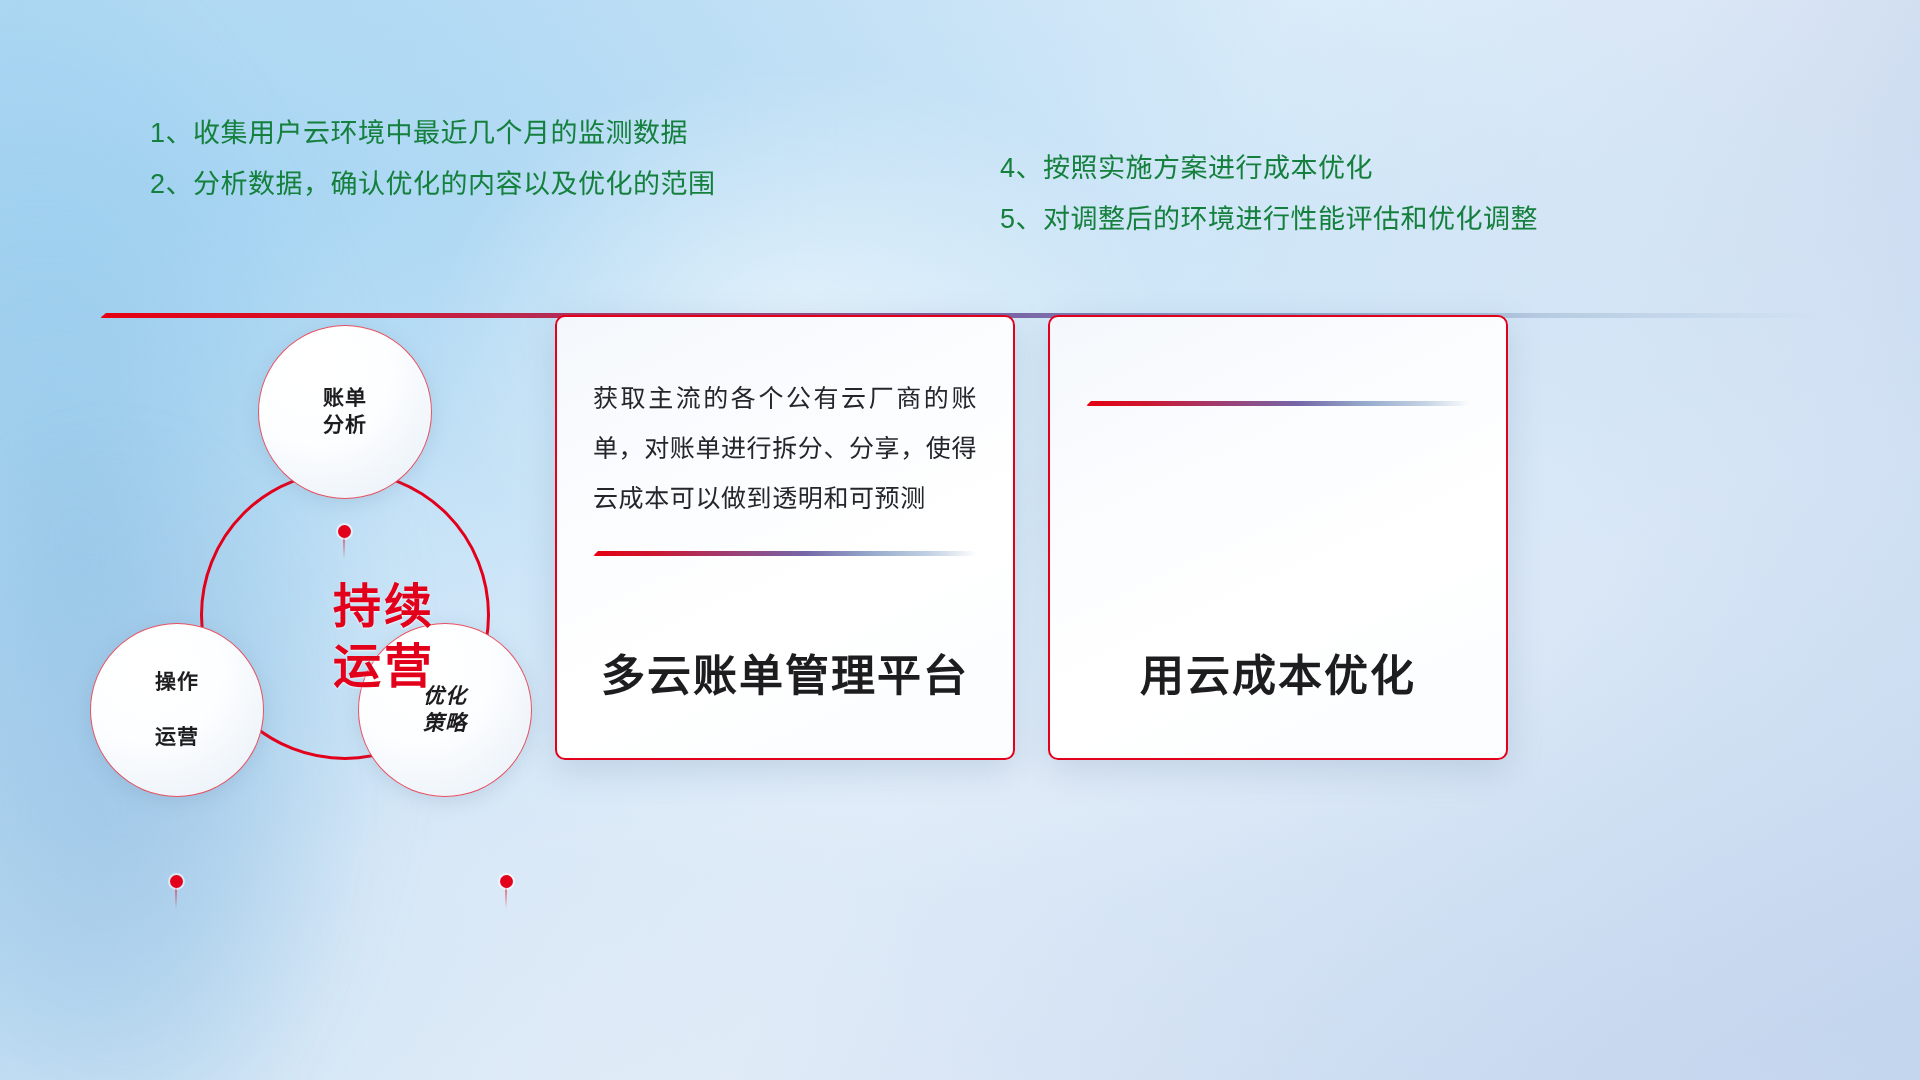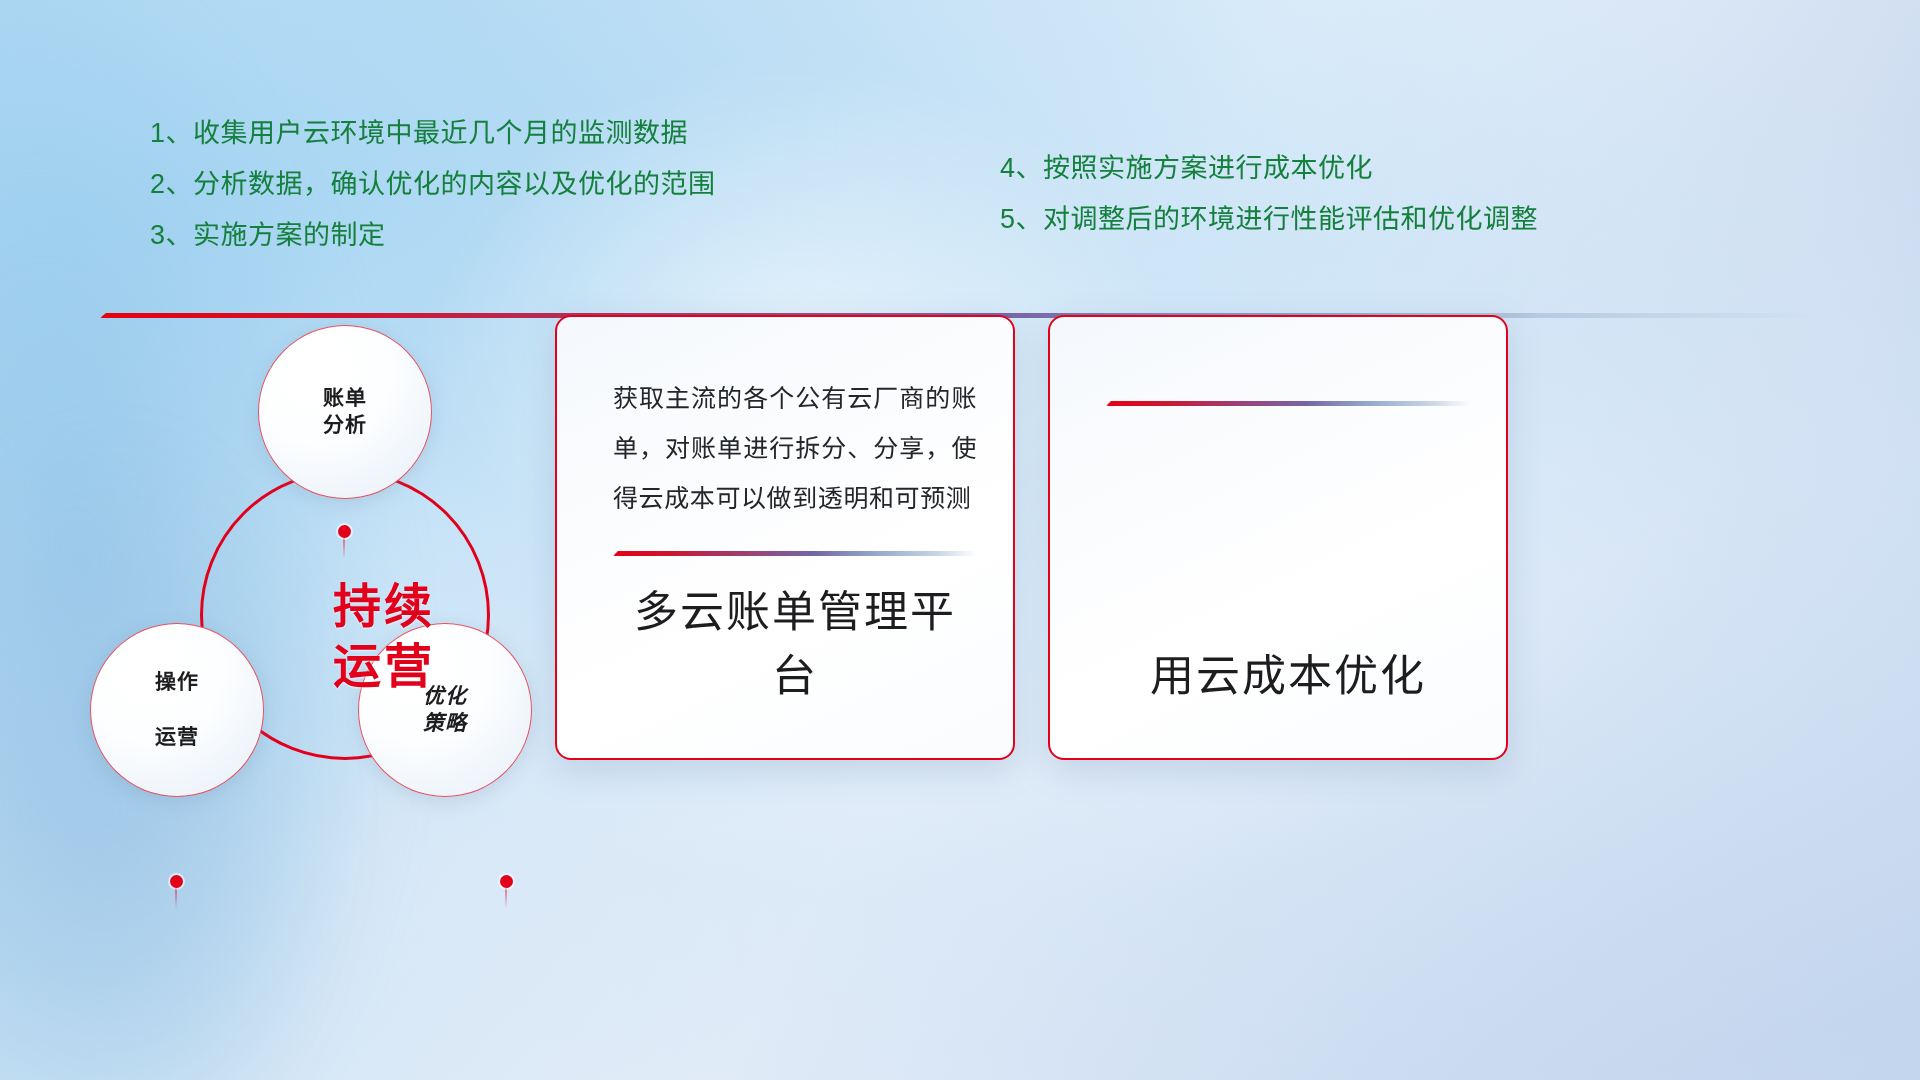--- a/index.html
+++ b/index.html
@@ -131,24 +131,24 @@
     letter-spacing:3px;
     text-shadow:0 1px 2px rgba(255,255,255,.7);
   }
 
   
   .card{
     position:absolute;
     top:315px;
     width:460px; height:445px;
     border:2px solid #e3001b;
-    border-radius:16px;
+    border-radius:10px;
     background:linear-gradient(155deg,#f4f8fc 0%, #fbfcfe 32%, #ffffff 62%, #fafcfe 100%);
     box-shadow:0 10px 34px rgba(96,124,160,.22);
-    padding:56px 36px 0 56px;
+    padding:56px 36px 0 36px;
     display:flex; flex-direction:column;
   }
   .card.card-1{ left:555px; }
   .card.card-2{ left:1048px; }
 
   .card-body{
     font-size:25px;
     line-height:2.0;
     color:#23262b;
     letter-spacing:.6px;
@@ -161,40 +161,39 @@
     height:5px;
     width:100%;
     background:linear-gradient(90deg,#e60012 0%, #cc1730 16%, #9d3f75 36%, #7566a7 55%, #94a8cb 72%, #c3d2e4 88%, rgba(205,219,235,0) 100%);
     border-radius:3px 0 0 3px;
     clip-path:polygon(5px 0, 100% 0, 100% 100%, 0 100%);
   }
   .card-title{
     margin-top:auto;
     margin-bottom:54px;
     font-size:44px;
-    font-weight:normal;
+    font-weight:bold;
     color:#1d1d1f;
     letter-spacing:2px;
     text-align:center;
   }
 </style>
 </head>
 <body>
 
 <div class="bg">
   <div class="bg-swoosh"></div>
   <div class="bg-swoosh2"></div>
   <div class="bg-light"></div>
 </div>
 
 <div class="steps">
   <div class="step-col left">
     <div class="step">1、收集用户云环境中最近几个月的监测数据</div>
     <div class="step">2、分析数据，确认优化的内容以及优化的范围</div>
-    <div class="step">3、实施方案的制定</div>
   </div>
   <div class="step-col right">
     <div class="step">4、按照实施方案进行成本优化</div>
     <div class="step">5、对调整后的环境进行性能评估和优化调整</div>
   </div>
 </div>
 
 <div class="top-rule"></div>
 
 <div class="venn">

